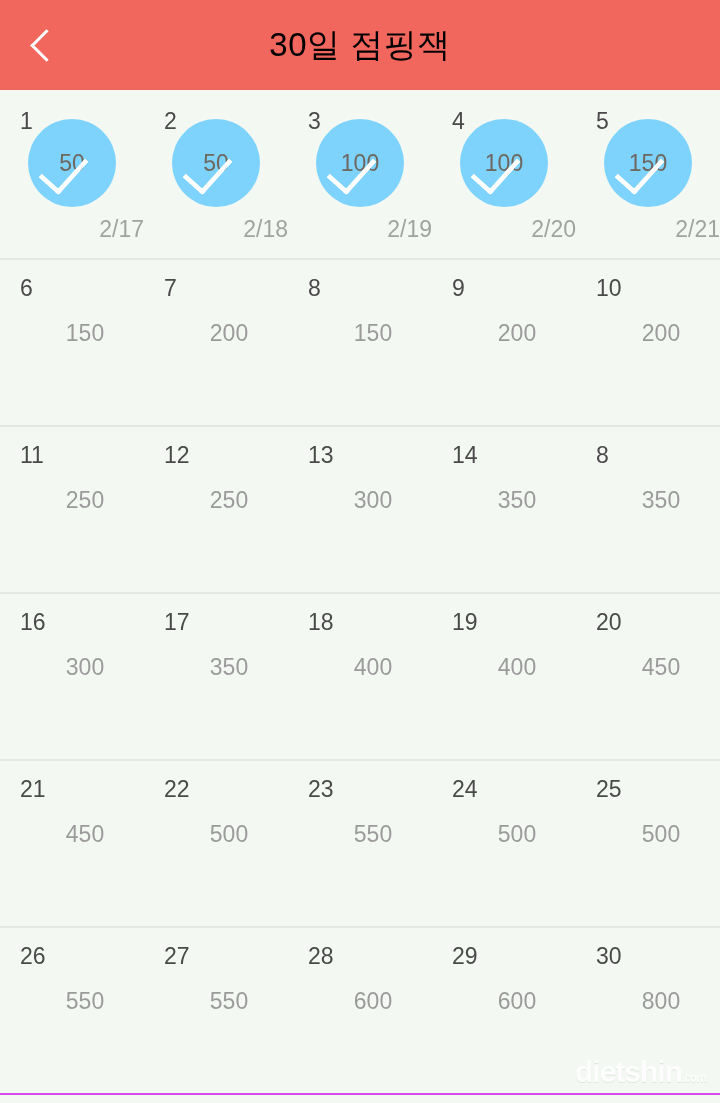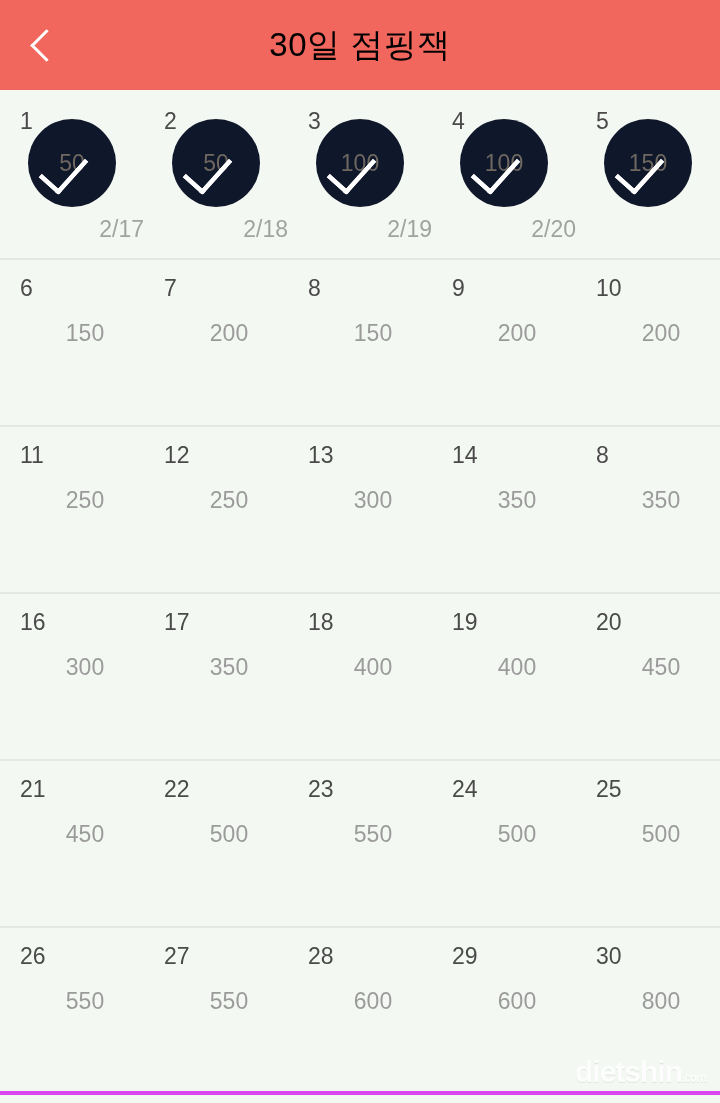--- a/index.html
+++ b/index.html
@@ -67,21 +67,21 @@
     display: flex;
     width: 720px;
     height: 167px;
     border-bottom: 2px solid #e3e8e2;
     box-sizing: border-box;
   }
   .row.first {
     height: 170px;
   }
   .row.last {
-    border-bottom: 4px solid #d946ef;
+    border-bottom: 2px solid #d946ef;
   }
   .cell {
     position: relative;
     width: 144px;
     height: 100%;
     box-sizing: border-box;
   }
 
   .day-num {
     position: absolute;
@@ -111,21 +111,21 @@
   }
 
   
   .circle {
     position: absolute;
     left: 28px;
     top: 29px;
     width: 88px;
     height: 88px;
     border-radius: 50%;
-    background: #0f172a;
+    background: #7dd3fc;
   }
   .circle-value {
     position: absolute;
     left: 0;
     top: 0;
     width: 88px;
     height: 88px;
     display: flex;
     align-items: center;
     justify-content: center;
@@ -215,20 +215,21 @@
           <div class="check"></div>
         </div>
         <div class="date">2/20</div>
       </div>
       <div class="cell">
         <div class="day-num">5</div>
         <div class="circle">
           <div class="circle-value">150</div>
           <div class="check"></div>
         </div>
+        <div class="date">2/21</div>
       </div>
     </div>
     <div class="row">
       <div class="cell">
         <div class="day-num">6</div>
         <div class="value">150</div>
       </div>
       <div class="cell">
         <div class="day-num">7</div>
         <div class="value">200</div>

